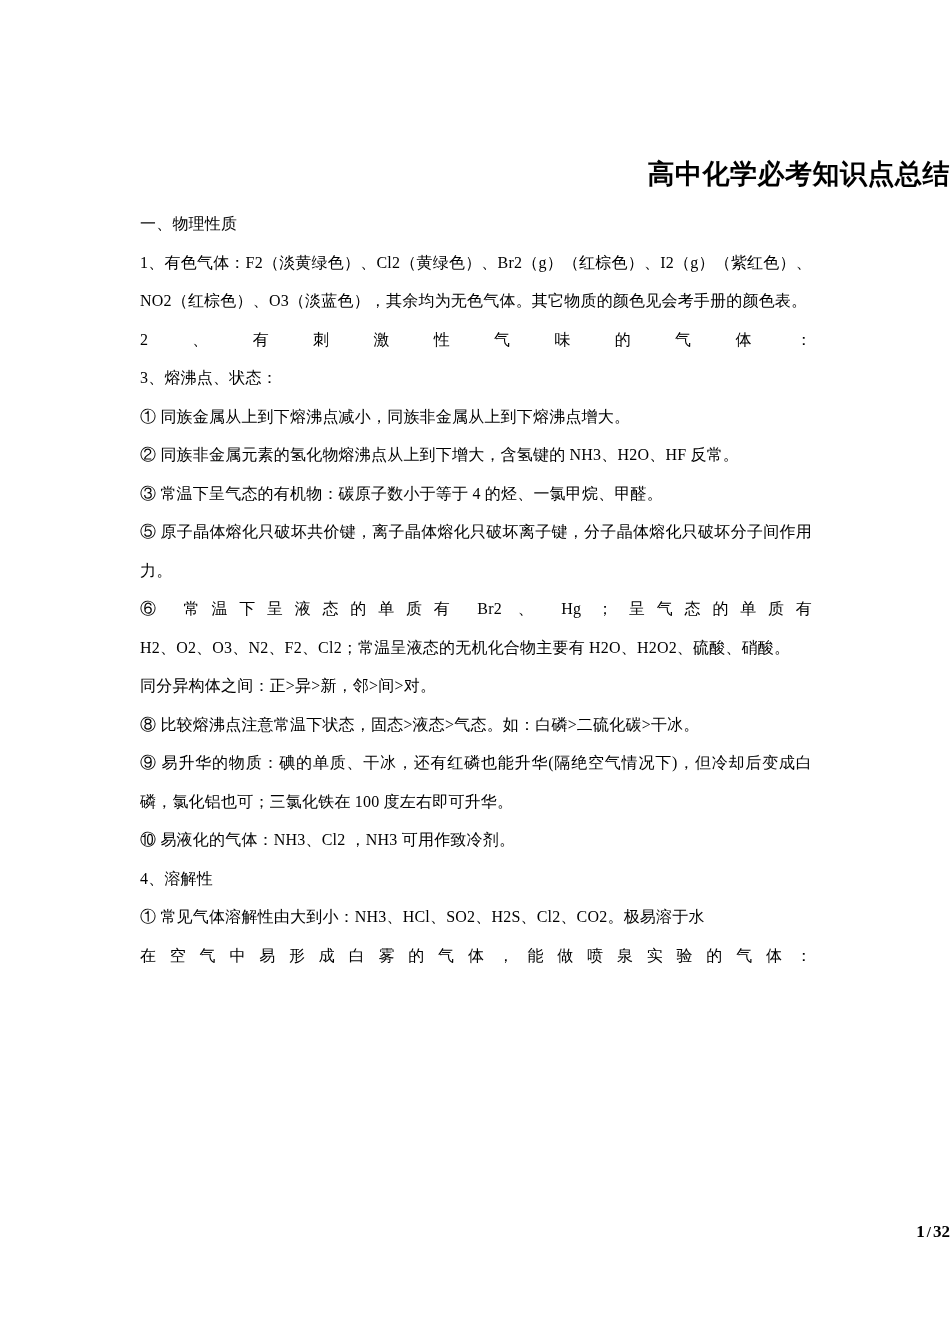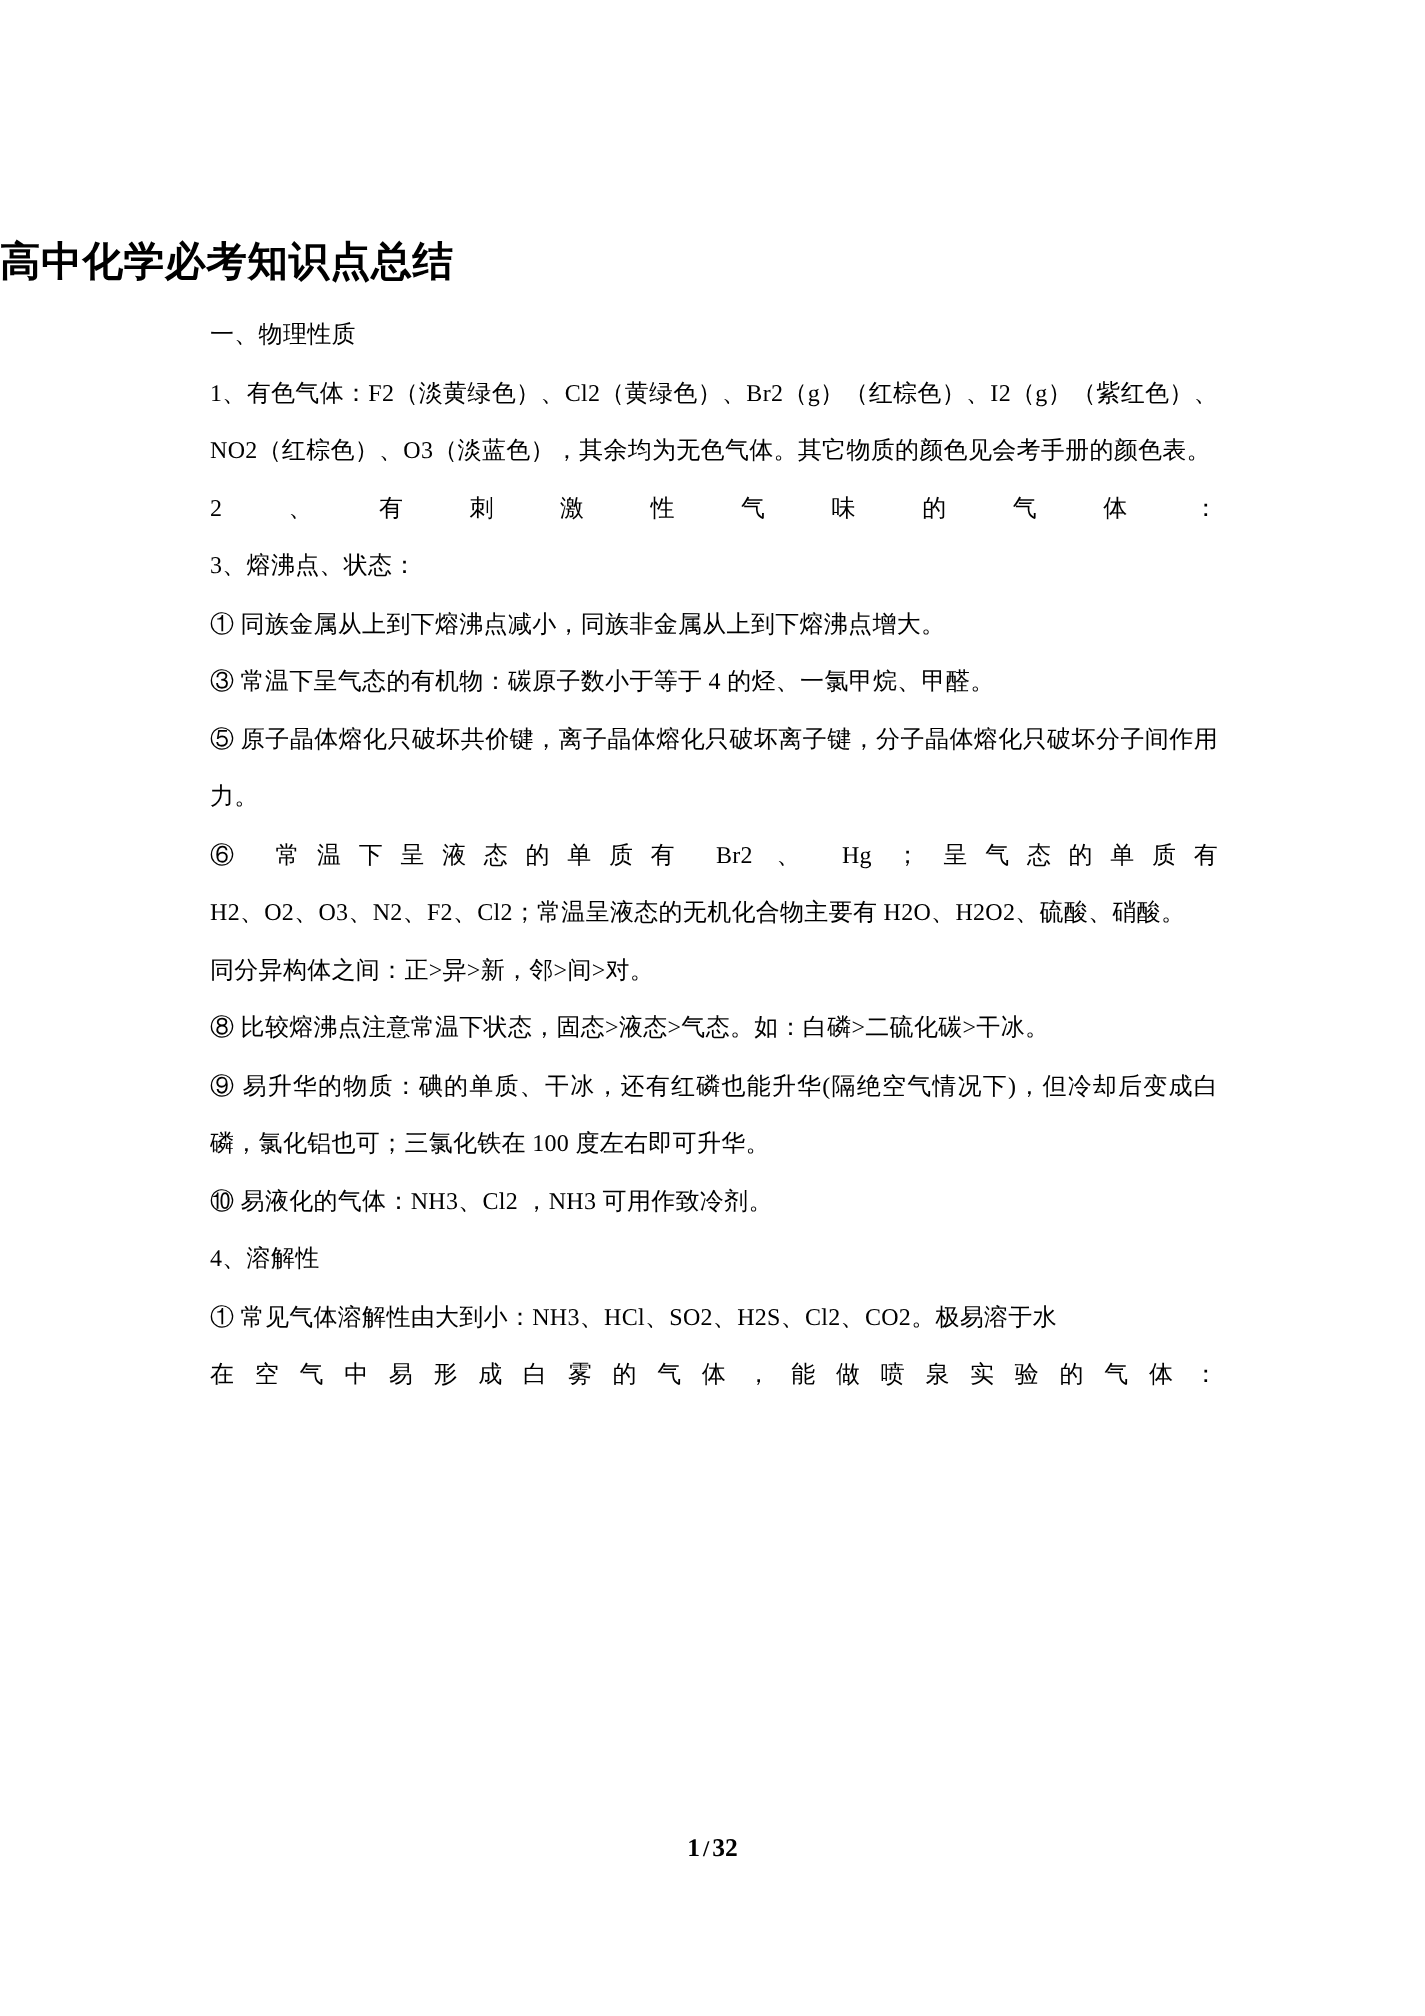--- a/index.html
+++ b/index.html
@@ -17,21 +17,21 @@
     height: 1344px;
     background: #ffffff;
     box-sizing: border-box;
     overflow: hidden;
   }
   .doc-title {
     position: absolute;
     top: 140px;
     left: 0;
     width: 950px;
-    text-align: left;
+    text-align: right;
     font-size: 27px;
     font-weight: bold;
     letter-spacing: 0.5px;
     line-height: 1.2;
     font-family: "Liberation Serif", "DejaVu Serif", serif;
   }
   .body-block {
     position: absolute;
     top: 205px;
     left: 140px;
@@ -50,21 +50,21 @@
   .para.stretch {
     text-align: justify;
     text-align-last: justify;
     text-justify: inter-character;
   }
   .footer {
     position: absolute;
     top: 1222px;
     left: 0;
     width: 950px;
-    text-align: center;
+    text-align: right;
     font-size: 17px;
     font-weight: bold;
     font-family: "Liberation Serif", "DejaVu Serif", serif;
   }
   .footer .sep {
     font-weight: bold;
     font-size: 15px;
     padding: 0 2px;
   }
 </style>
@@ -81,20 +81,21 @@
 
     <p class="para">1、有色气体：F2（淡黄绿色）、Cl2（黄绿色）、Br2（g）（红棕色）、I2（g）（紫红色）、NO2（红棕色）、O3（淡蓝色），其余均为无色气体。其它物质的颜色见会考手册的颜色表。</p>
 
     <p class="para stretch">2、有刺激性气味的气体：</p>
 
 
     <p class="para">3、熔沸点、状态：</p>
 
     <p class="para">① 同族金属从上到下熔沸点减小，同族非金属从上到下熔沸点增大。</p>
 
+    <p class="para">② 同族非金属元素的氢化物熔沸点从上到下增大，含氢键的 NH3、H2O、HF 反常。</p>
 
     <p class="para">③ 常温下呈气态的有机物：碳原子数小于等于 4 的烃、一氯甲烷、甲醛。</p>
 
 
     <p class="para">⑤ 原子晶体熔化只破坏共价键，离子晶体熔化只破坏离子键，分子晶体熔化只破坏分子间作用力。</p>
 
     <p class="para stretch">⑥ 常温下呈液态的单质有 Br2 、 Hg ； 呈气态的单质有</p>
 
     <p class="para">H2、O2、O3、N2、F2、Cl2；常温呈液态的无机化合物主要有 H2O、H2O2、硫酸、硝酸。</p>
 

